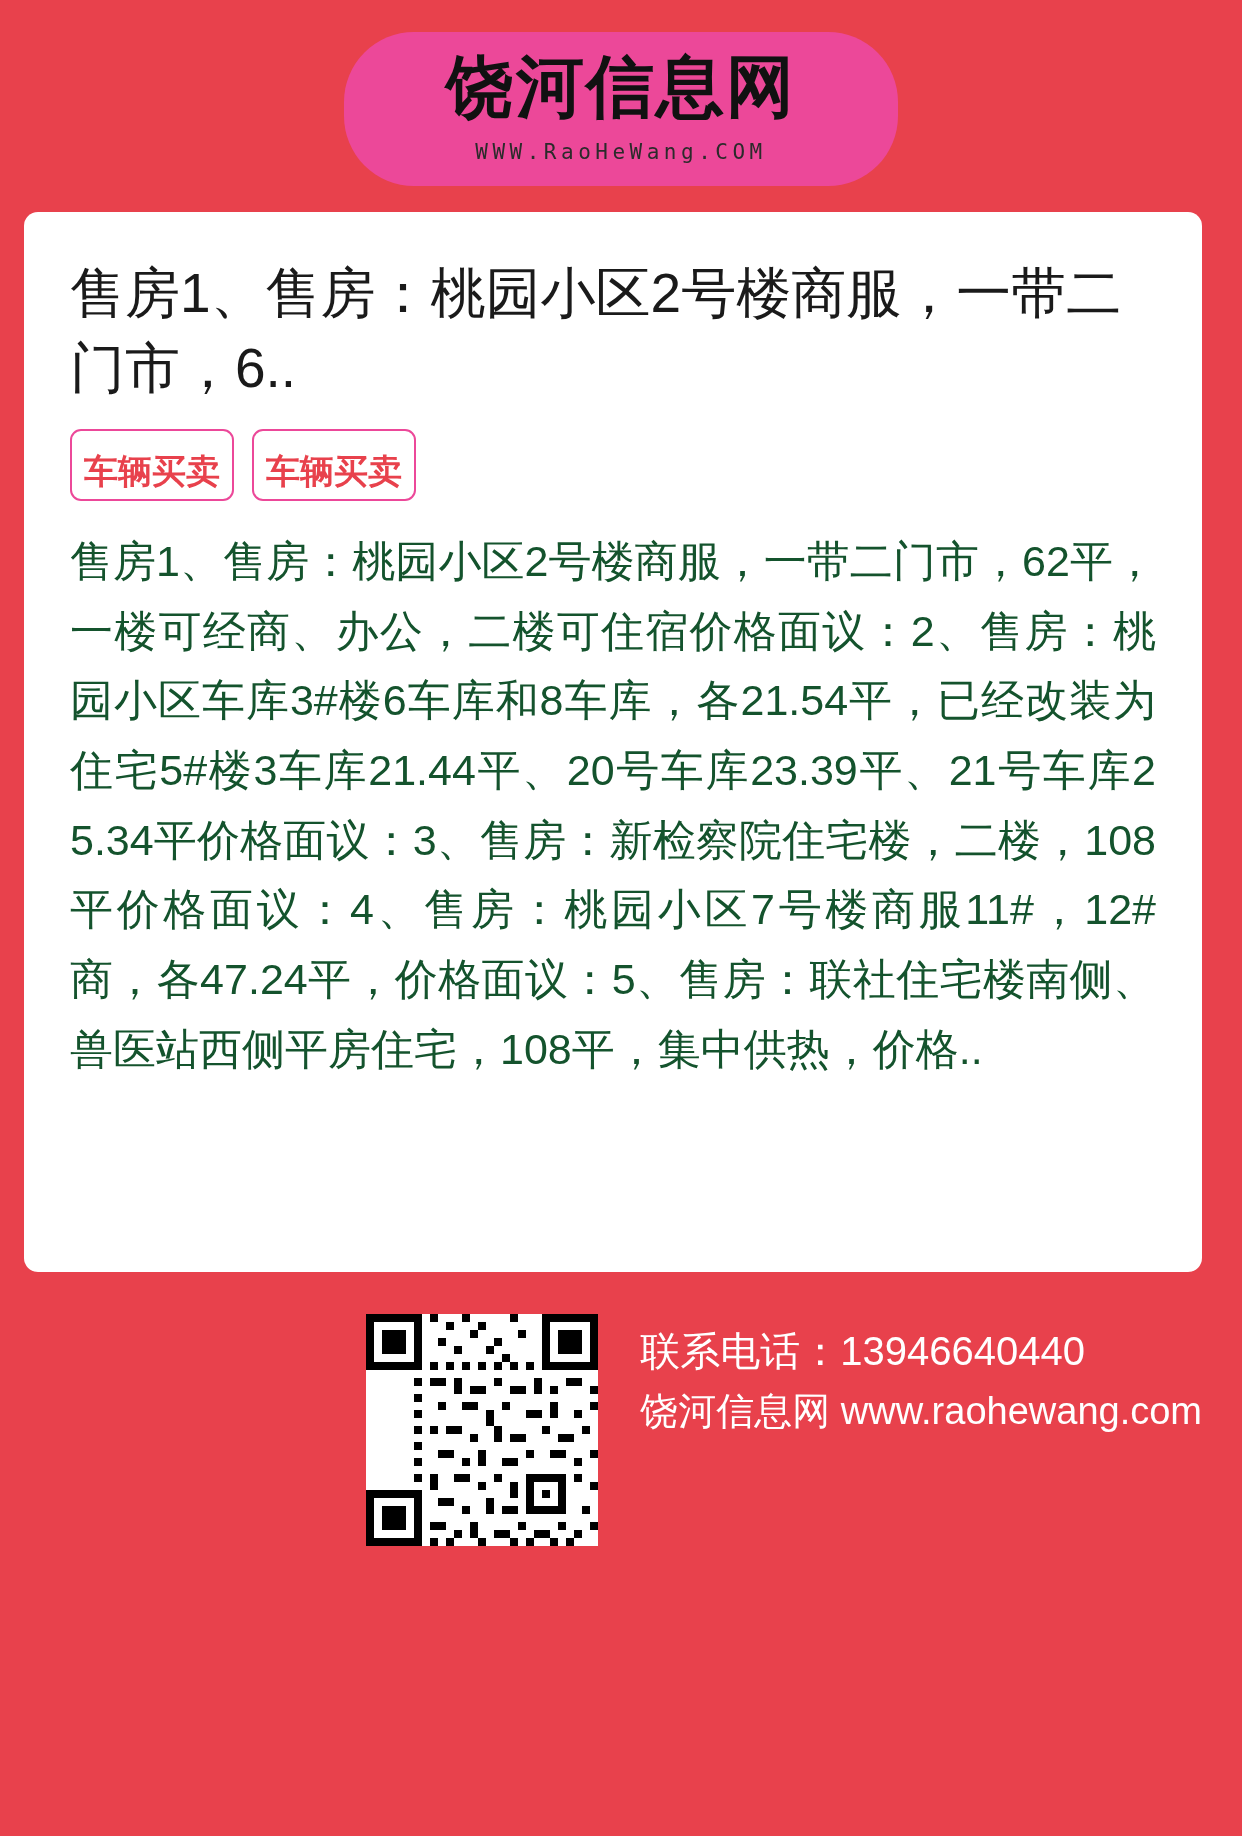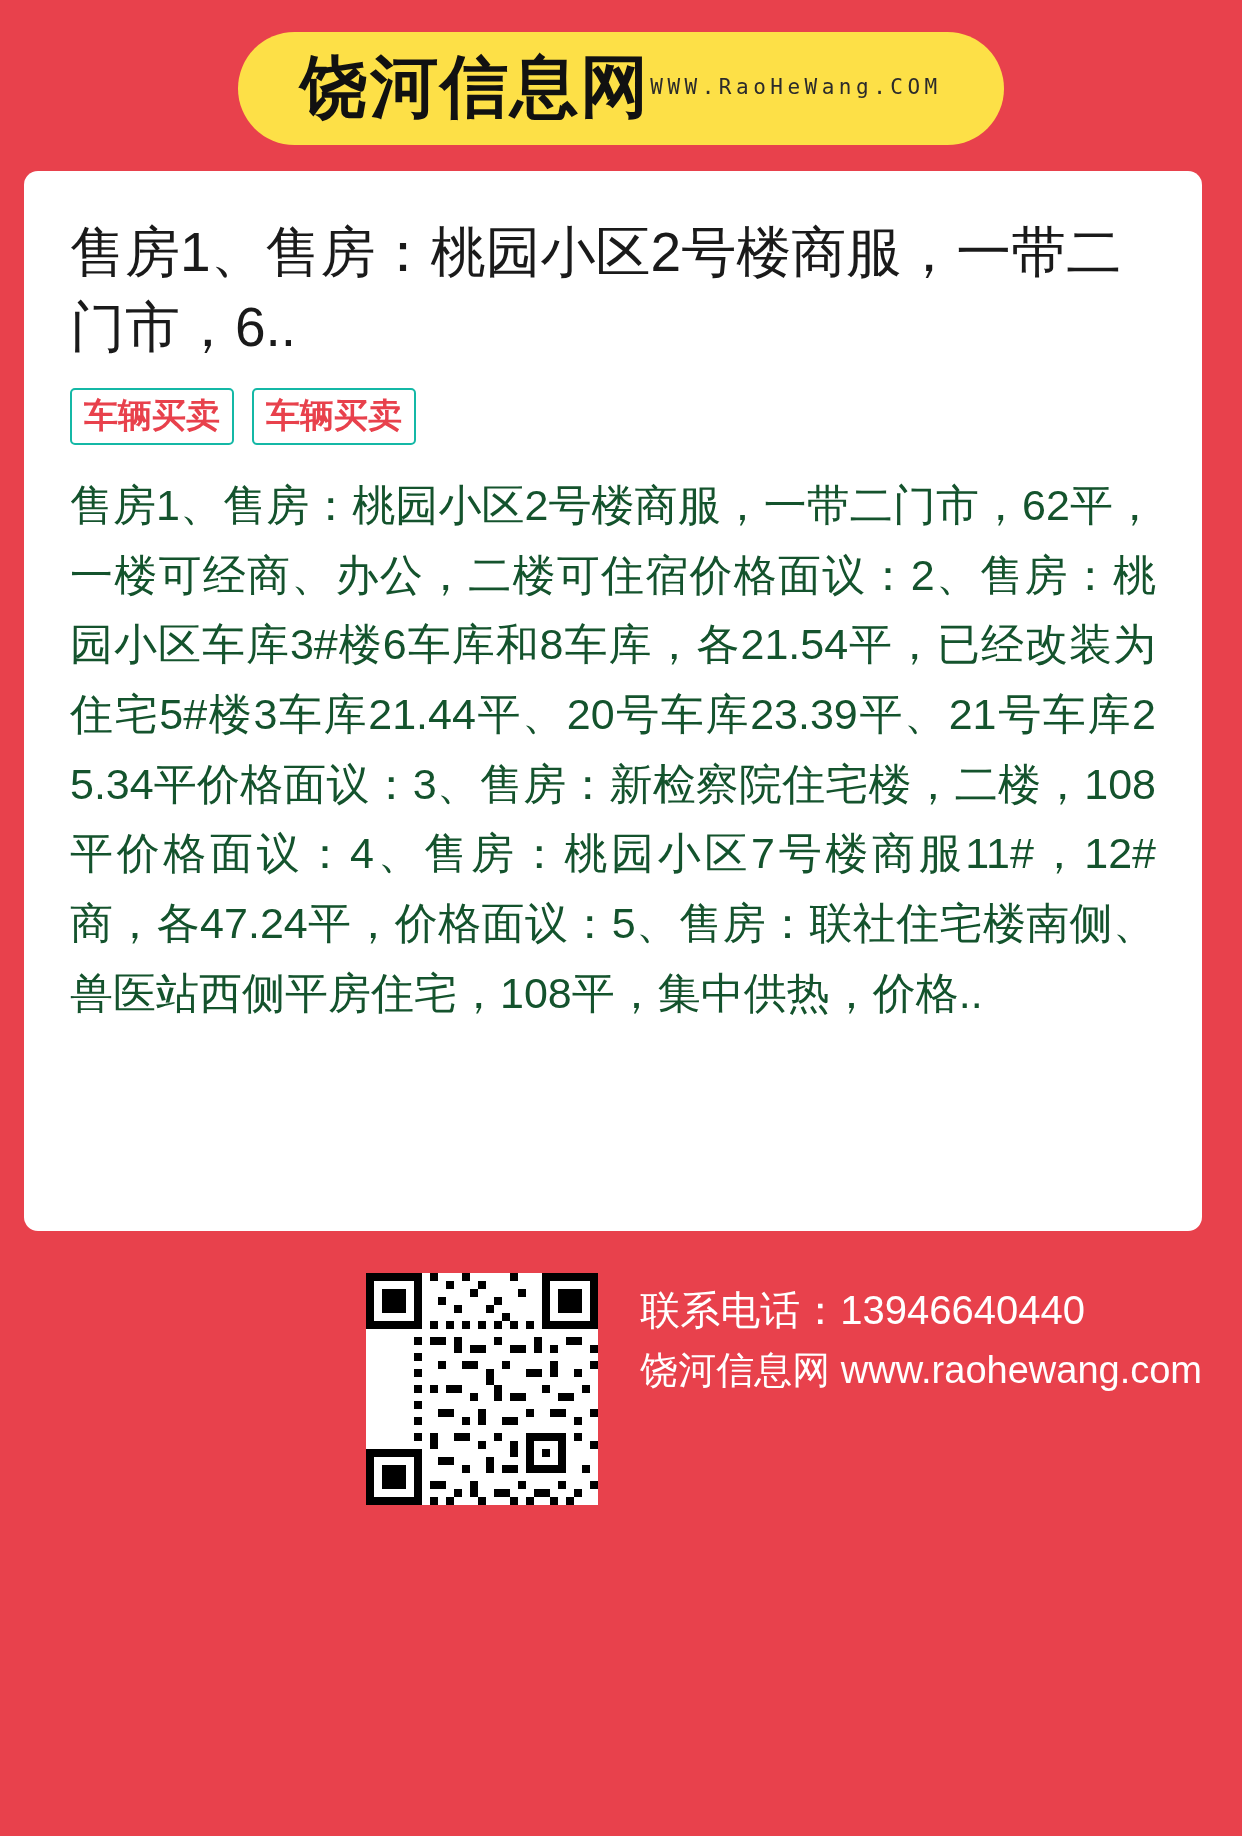--- a/index.html
+++ b/index.html
@@ -22,41 +22,41 @@
     background: #e8414c;
   }
 
   
   .logo-wrap {
     display: flex;
     justify-content: center;
     padding-top: 32px;
   }
   .logo-pill {
-    background: #fde047;
+    background: #ec4899;
     border-radius: 70px;
     padding: 18px 62px 22px 62px;
     display: flex;
-    flex-direction: row;
+    flex-direction: column;
     align-items: center;
     min-width: 430px;
   }
   .logo-title {
     font-size: 68px;
     font-weight: bold;
     letter-spacing: 2px;
     color: #111111;
     line-height: 1.08;
     font-family: "DejaVu Sans", "Liberation Sans", sans-serif;
   }
   .logo-sub {
     font-size: 21px;
     letter-spacing: 4.5px;
     color: #2b2b2b;
-    margin-top: 1px;
+    margin-top: 17px;
     font-family: "DejaVu Sans Mono", "Liberation Mono", monospace;
   }
 
   
   .card {
     background: #ffffff;
     border-radius: 14px;
     margin: 26px 40px 0 24px;
     padding: 44px 46px 56px 46px;
     box-sizing: border-box;
@@ -69,26 +69,26 @@
     font-weight: normal;
     margin: 0 0 10px 0;
     letter-spacing: 0px;
   }
   .tags {
     display: flex;
     gap: 18px;
     margin: 24px 0 26px 0;
   }
   .tag {
-    border: 2px solid #14b8a6;
+    border: 2px solid #ec4899;
     color: #e8414c;
-    border-radius: 5px;
+    border-radius: 11px;
     font-size: 34px;
     font-weight: bold;
-    padding: 6px 12px 8px 12px;
+    padding: 21px 12px 8px 12px;
     line-height: 1.15;
     white-space: nowrap;
   }
   .body-text {
     font-size: 43px;
     line-height: 1.62;
     color: #14532d;
     letter-spacing: 0px;
     text-align: justify;
     word-break: break-all;

